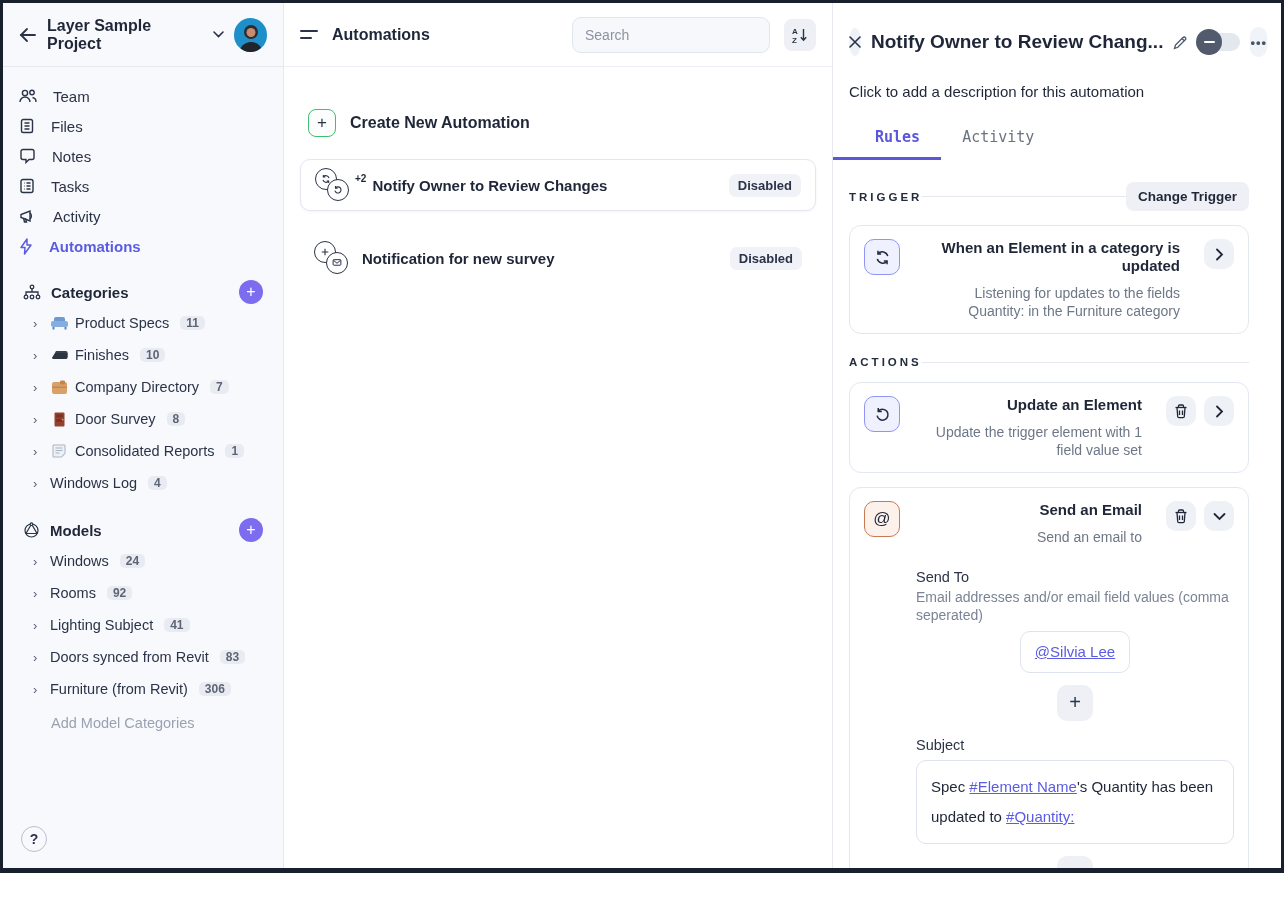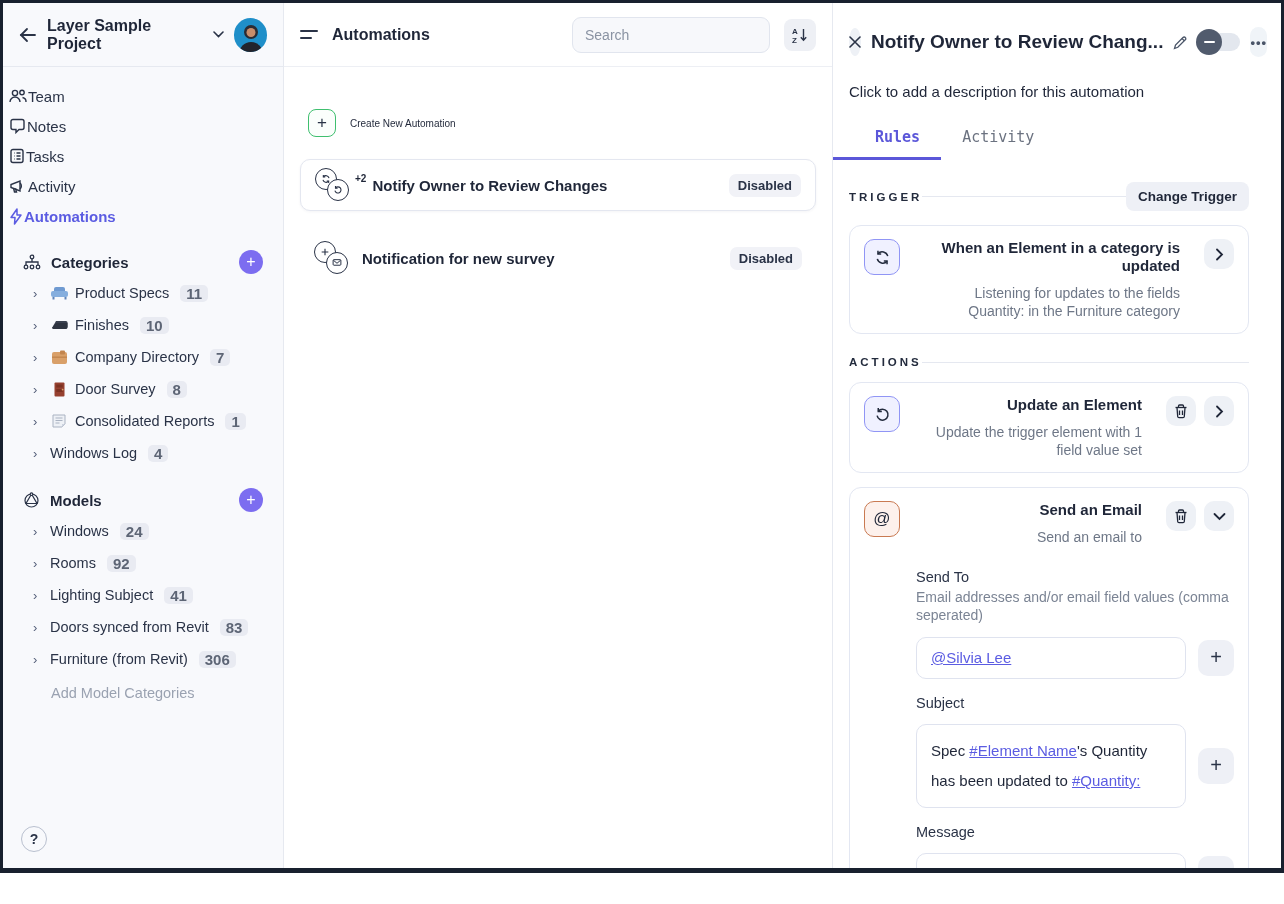--- a/index.html
+++ b/index.html
@@ -8,47 +8,47 @@
   .frame { width:1284px; height:873px; border:3px solid #18202e; border-bottom-width:5px; display:flex; overflow:hidden; background:#fdba74; }
 
   
   .sidebar { width:281px; min-width:281px; background:#f8f9fc; border-right:1px solid #e6e9f0; display:flex; flex-direction:column; position:relative; }
   .sb-header { height:64px; border-bottom:1px solid #e6e9f0; display:flex; align-items:center; padding:0 16px; gap:10px; }
   .icon-btn { background:none; border:none; cursor:pointer; display:flex; align-items:center; justify-content:center; }
   .project-name { font-size:16px; font-weight:700; color:#1f2638; display:flex; align-items:center; gap:6px; cursor:pointer; }
   .avatar { width:34px; height:34px; border-radius:50%; background:#1f8fc9; margin-left:auto; overflow:hidden; position:relative; }
   .avatar svg { position:absolute; bottom:-2px; left:0; }
   .nav { padding:14px 0 0 0; }
-  .nav-item { display:flex; align-items:center; gap:1px; height:30px; padding:0 6px; font-size:15px; font-weight:500; color:#2a3347; cursor:pointer; }
+  .nav-item { display:flex; align-items:center; gap:16px; height:30px; padding:0 16px; font-size:15px; font-weight:500; color:#2a3347; cursor:pointer; }
   .nav-item svg { flex:0 0 auto; }
   .nav-item.active { color:#5b5ce2; font-weight:700; }
   .section-head { display:flex; align-items:center; gap:10px; height:30px; padding:0 20px; margin-top:16px; font-size:15px; font-weight:700; color:#1f2638; }
   .plus-circle { width:24px; height:24px; border-radius:50%; background:#7c6df0; color:#fff; margin-left:auto; border:none; font-size:16px; line-height:1; display:flex; align-items:center; justify-content:center; cursor:pointer; }
   .tree-item { display:flex; align-items:center; gap:7px; height:32px; padding:0 0 0 30px; font-size:14.5px; color:#2a3347; cursor:pointer; }
   .tree-chevron { color:#55607a; font-size:13px; width:10px; }
   .tree-icon { width:18px; display:flex; justify-content:center; }
-  .count-badge { background:#e9ebf2; color:#5d6575; font-size:15px; font-weight:600; border-radius:5px; padding:0 6px; margin-left:4px; }
+  .count-badge { background:#e9ebf2; color:#5d6575; font-size:12px; font-weight:600; border-radius:5px; padding:0 6px; margin-left:4px; }
   .add-model { padding:10px 0 0 48px; font-size:14.5px; color:#9aa2b1; cursor:pointer; }
   .help-btn { position:absolute; left:18px; bottom:16px; width:26px; height:26px; border-radius:50%; border:1px solid #b9c0cf; background:#f8f9fc; color:#2a3347; font-size:14px; font-weight:600; cursor:pointer; }
 
   
   .list-panel { width:549px; min-width:549px; border-right:1px solid #e6e9f0; display:flex; flex-direction:column; background:#fff; }
   .lp-header { height:64px; border-bottom:1px solid #edeff4; display:flex; align-items:center; padding:0 16px; gap:14px; }
   .filter-icon { display:flex; flex-direction:column; gap:5px; cursor:pointer; }
   .filter-icon i { display:block; height:2px; background:#2a3347; border-radius:2px; }
   .filter-icon i:nth-child(1){ width:18px; }
   .filter-icon i:nth-child(2){ width:12px; }
   .lp-title { font-size:16px; font-weight:600; color:#1f2638; }
   .search-box { margin-left:auto; width:198px; height:36px; background:#f7f8fb; border:1px solid #e1e5ee; border-radius:9px; padding:0 12px; font-size:14px; color:#1f2638; font-family:"Liberation Sans",sans-serif; }
   .search-box::placeholder { color:#8a93a3; }
   .sort-btn { width:32px; height:32px; background:#eef0f5; border:none; border-radius:8px; cursor:pointer; display:flex; align-items:center; justify-content:center; }
   .lp-body { padding:42px 16px 0 16px; }
   .create-row { display:flex; align-items:center; gap:14px; padding:0 8px; cursor:pointer; }
   .sq-plus { width:28px; height:28px; border:1.5px solid #3fbf6f; border-radius:8px; background:#fbfefc; color:#2a3347; font-size:17px; display:flex; align-items:center; justify-content:center; }
-  .create-label { font-size:10px; font-weight:400; color:#1f2638; }
+  .create-label { font-size:16px; font-weight:700; color:#1f2638; }
   .auto-row { display:flex; align-items:center; gap:4px; margin-top:22px; padding:8px 14px; cursor:pointer; }
   .auto-row.selected { border:1px solid #e4e7f0; border-radius:10px; box-shadow:0 1px 3px rgba(30,40,70,.05); background:#fff; }
   .dbl-circles { position:relative; width:36px; height:34px; flex:0 0 auto; }
   .dbl-circles .c { position:absolute; width:22px; height:22px; border:1.5px solid #2a3347; border-radius:50%; background:#fff; display:flex; align-items:center; justify-content:center; }
   .dbl-circles .c1 { top:0; left:0; }
   .dbl-circles .c2 { top:11px; left:12px; }
   .sup-badge { font-size:10px; font-weight:700; color:#1f2638; position:relative; top:-7px; margin-right:2px; }
   .auto-name { font-size:15px; font-weight:700; color:#1f2638; }
   .disabled-badge { margin-left:auto; background:#f1f2f7; color:#2a3347; font-size:13px; font-weight:600; padding:4px 9px; border-radius:7px; }
 
@@ -79,21 +79,21 @@
   .sq-orange { border:1.5px solid #c97a52; background:#fdf1ec; color:#1f2638; font-size:17px; font-weight:500; }
   .sq-green  { border:1.5px solid #3fbf6f; background:#fbfefc; color:#2a3347; font-size:19px; }
   .card-texts { flex:1; min-width:0;text-align:right; }
   .card-title { font-size:15px; font-weight:700; color:#1f2638; }
   .card-sub { font-size:14px; color:#6e7787; margin-top:10px; line-height:1.25; }
   .card-btns { display:flex; gap:8px; align-items:center; margin-left:8px; }
   .pill-btn { width:30px; height:30px; border-radius:10px; background:#eef1f6; border:none; cursor:pointer; display:flex; align-items:center; justify-content:center; }
   .email-fields { padding:22px 0 4px 52px; }
   .field-label { font-size:14.5px; color:#2a3347; margin-top:16px; }
   .field-help { font-size:14px; color:#7b8494; margin-top:3px; line-height:1.3; }
-  .input-row { display:flex; align-items:center; gap:12px; margin-top:13px; }
+  .input-row { display:flex; align-items:center; gap:12px; margin-top:7px;flex-direction:column; }
   .text-input { flex:1; border:1px solid #dfe3ef; border-radius:10px; padding:11px 14px; font-size:15px; color:#1f2638; min-height:42px; cursor:text; background:#fff; }
   .text-input.tall { line-height:2; }
   .chip-link { color:#5b5ce2; text-decoration:underline; cursor:pointer; }
   .add-plus-btn { width:36px; height:36px; border-radius:10px; background:#eef0f6; border:none; font-size:20px; color:#2a3347; cursor:pointer; flex:0 0 auto; }
   svg { display:block; }
 </style>
 </head>
 <body>
 
 <div class="frame">
@@ -129,20 +129,29 @@
       <div class="nav-item">
         <span>
             <svg width="18" height="16" viewBox="0 0 18 16" fill="none" stroke="#2a3347" stroke-width="1.4">
               <circle cx="6" cy="5" r="2.6"></circle>
               <path d="M1 14 a5 5 0 0 1 10 0"></path>
               <circle cx="13" cy="4.5" r="2.2"></circle>
               <path d="M13.5 9.5 a4.3 4.3 0 0 1 3.5 4.5"></path>
             </svg>
           </span>
         <span>Team</span>
+      </div>
+      <div class="nav-item">
+        <span>
+            <svg width="16" height="16" viewBox="0 0 16 16" fill="none" stroke="#2a3347" stroke-width="1.4">
+              <rect x="2.5" y="1.5" width="11" height="13" rx="1.8"></rect>
+              <path d="M5.5 5 h5 M5.5 8 h5 M5.5 11 h5"></path>
+            </svg>
+          </span>
+        <span>Files</span>
       </div>
       <div class="nav-item">
         <span>
             <svg width="17" height="16" viewBox="0 0 17 16" fill="none" stroke="#2a3347" stroke-width="1.4">
               <path d="M2 3.5 a2 2 0 0 1 2-2 h9 a2 2 0 0 1 2 2 v6 a2 2 0 0 1-2 2 h-3 l-3 3 v-3 h-3 a2 2 0 0 1-2-2 Z"></path>
             </svg>
           </span>
         <span>Notes</span>
       </div>
       <div class="nav-item">

